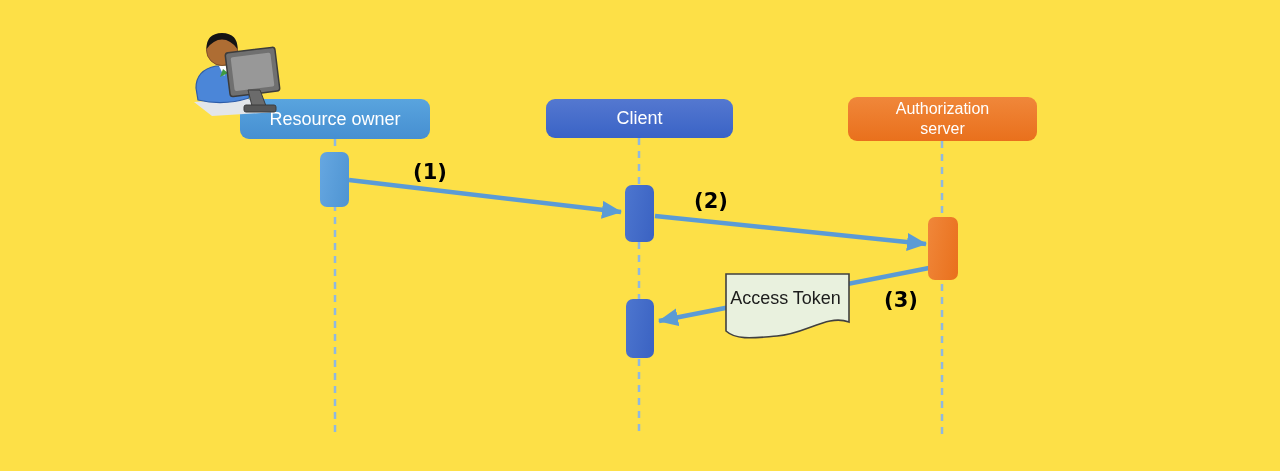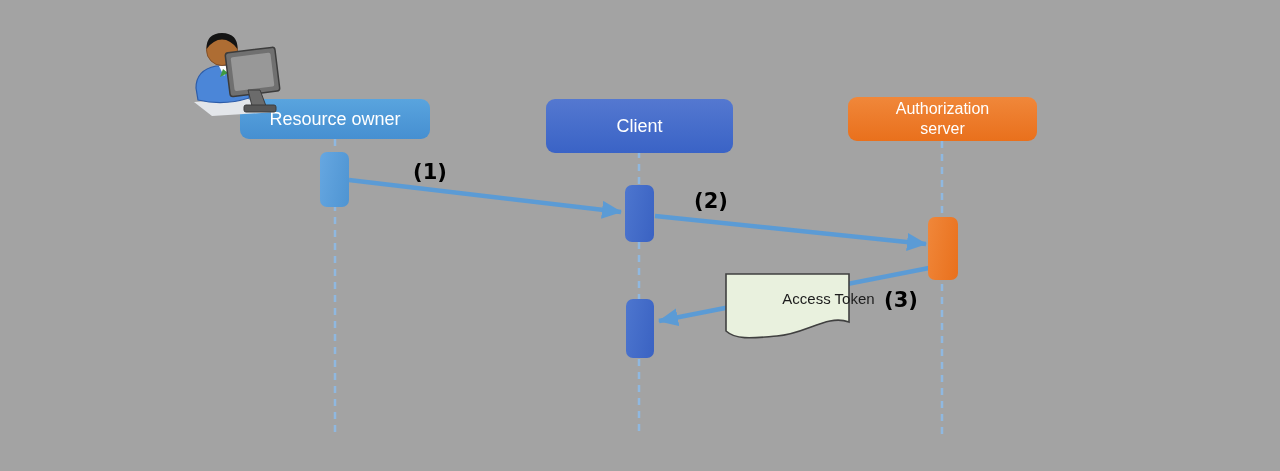--- a/index.html
+++ b/index.html
@@ -1,39 +1,39 @@
 <!DOCTYPE html>
 <html><head>
 <meta charset="utf-8">
 <style>
   html,body{margin:0;padding:0;background:#ffffff;}
   .canvas{
     position:relative;
     width:1280px;height:471px;
-    background:#a3a3a3;
+    background:#fde047;
     overflow:hidden;
     font-family:"Liberation Sans", sans-serif;
   }
   .layer{position:absolute;left:0;top:0;z-index:1;}
 
   
   .actor-box{
     position:absolute;z-index:2;
     border-radius:9px;
     color:#ffffff;
     display:flex;align-items:center;justify-content:center;
     text-align:center;
   }
   .box-ro{
     left:240px;top:99px;width:190px;height:40px;
     background:linear-gradient(#59a4de,#468fd1);
     font-size:18px;
   }
   .box-client{
-    left:546px;top:99px;width:187px;height:54px;
+    left:546px;top:99px;width:187px;height:39px;
     background:linear-gradient(#5478d0,#3a63c6);
     font-size:18px;
   }
   .box-auth{
     left:848px;top:97px;width:189px;height:44px;
     background:linear-gradient(#f0873a,#e9701c);
     font-size:16px;line-height:20px;text-align:center;
   }
   .box-auth .wrap{width:140px;margin:0 auto;}
 
@@ -55,23 +55,23 @@
     font-family:"DejaVu Sans", sans-serif;
     font-size:21px;font-weight:600;color:#000000;
   }
   .step-1{left:402px;top:160px;}
   .step-2{left:683px;top:189px;}
   .step-3{left:873px;top:288px;}
 
   
   .token-label{
     position:absolute;z-index:2;
-    left:767px;top:276px;width:123px;height:44px;
+    left:724px;top:276px;width:123px;height:44px;
     display:flex;align-items:center;justify-content:center;
-    font-size:15px;color:#1c1c1c;
+    font-size:18px;color:#1c1c1c;
   }
 
   
   .person{position:absolute;left:186px;top:26px;z-index:3;}
 </style>
 </head>
 <body>
 
 <div class="canvas">
 

